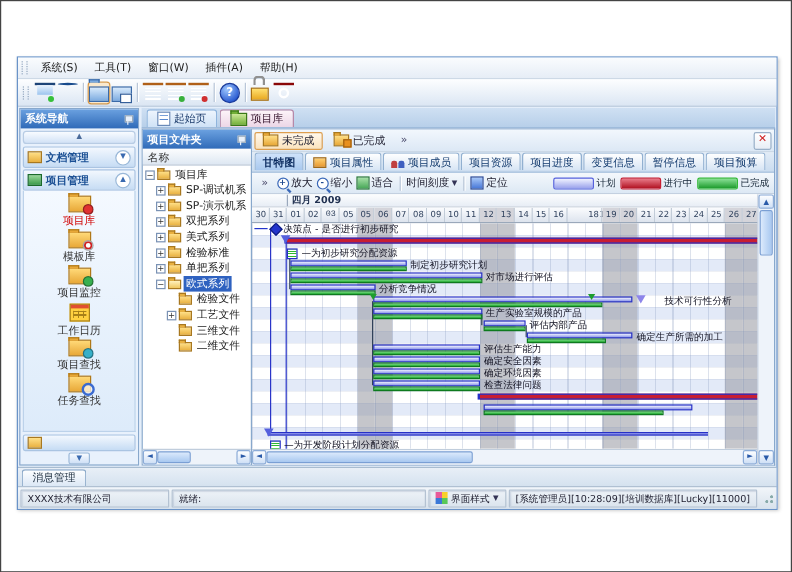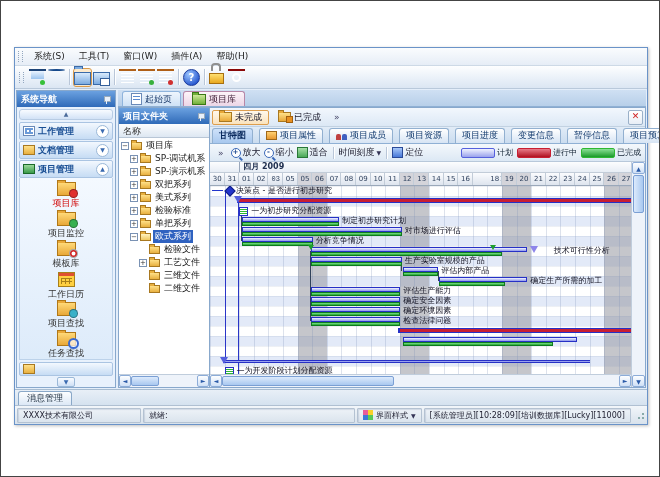--- a/index.html
+++ b/index.html
@@ -119,21 +119,21 @@
   .gantt{flex:1;display:flex;flex-direction:column;min-width:0;border:1px solid #88a8cc;border-left:none;background:#f0f5fb;box-sizing:border-box;}
   .filterrow{height:16px;flex:none;display:flex;align-items:center;gap:2px;padding:1px 2px;background:linear-gradient(#f2f7fd,#dce8f5);border-bottom:1px solid #c2d2e2;}
   .fbtn{height:13px;display:flex;align-items:center;gap:3px;padding:0 6px;font-size:9px;color:#223;border:1px solid transparent;border-radius:2px;}
   .fbtn.active{background:linear-gradient(#fff8ec,#fbe3bd);border-color:#dd9e4e;}
   .f-fold{width:11px;height:8px;position:relative;background:linear-gradient(#ffe088,#e8a838);border:1px solid #a87820;}
   .f-fold::before{content:"";position:absolute;left:-1px;top:-3px;width:4px;height:2px;background:#e8a838;border:1px solid #a87820;border-bottom:none;}
   .f-fold.lock::after{content:"";position:absolute;right:-3px;bottom:-2px;width:5px;height:5px;background:#e89020;border:1px solid #a06010;}
   .fmore{font-size:9px;color:#446;padding:0 4px;}
   .fclose{margin-left:auto;width:13px;height:13px;border:1px solid #9ab0c8;border-radius:2px;background:linear-gradient(#fff,#e8eef6);
     color:#d02020;font-size:9px;font-weight:bold;text-align:center;line-height:11px;}
-  .gtabs{height:16px;flex:none;display:flex;align-items:center;gap:6px;padding-left:2px;background:linear-gradient(#e2ecf7,#cadcef);border-bottom:1px solid #8fb0d4;}
+  .gtabs{height:16px;flex:none;display:flex;align-items:flex-start;gap:1px;padding-left:2px;background:linear-gradient(#e2ecf7,#cadcef);border-bottom:1px solid #8fb0d4;}
   .gtab{height:14px;display:flex;align-items:center;gap:3px;padding:0 6px;font-size:9px;color:#123a6e;
     border:1px solid #92b0d0;border-bottom:none;border-radius:3px 3px 0 0;background:linear-gradient(#ffffff,#d6e4f4);white-space:nowrap;}
   .gtab.active{background:linear-gradient(#cfe2fa,#a8c8ee);font-weight:bold;color:#0a2a5e;}
   .t-attr{width:9px;height:7px;background:linear-gradient(#ffd070,#e89830);border:1px solid #a06818;}
   .t-ppl{width:11px;height:9px;position:relative;}
   .t-ppl::before{content:"";position:absolute;left:0;bottom:0;width:5px;height:6px;border-radius:2px 2px 0 0;background:#c04040;}
   .t-ppl::after{content:"";position:absolute;right:0;bottom:0;width:5px;height:6px;border-radius:2px 2px 0 0;background:#4060c0;}
   .gtools{height:17px;flex:none;display:flex;align-items:center;gap:3px;padding:0 4px;background:linear-gradient(#f4f8fc,#dce8f4);border-bottom:1px solid #b8c8da;font-size:9px;color:#223;}
   .gt-sep{width:1px;height:12px;background:#b9c6d8;box-shadow:1px 0 0 #fff;margin:0 2px;}
   .tool{display:flex;align-items:center;gap:2px;white-space:nowrap;}
@@ -246,52 +246,47 @@
   <div class="main">
 
     <div class="sidebar">
       <div class="sb-header">
         <span>系统导航</span>
         <div class="pin"></div>
       </div>
       <div class="sb-collapse">▲</div>
       <div id="sb-groups" style="display: flex; flex-direction: column; flex: 1 1 0%; min-height: 0px;">
             <div class="sb-group-h">
-              <div class="gi grid"></div>
-              <span class="lbl">工作管理</span>
-              <div class="chev">▼</div>
-            </div>
-            <div class="sb-group-h">
               <div class="gi folder"></div>
               <span class="lbl">文档管理</span>
               <div class="chev">▼</div>
             </div>
             <div class="sb-group-h">
               <div class="gi book"></div>
               <span class="lbl">项目管理</span>
               <div class="chev">▲</div>
             </div>
             <div class="sb-items">
               <div class="sb-item sel">
                 <div class="sfold">
                   <div class="badge b-red"></div>
                 </div>
                 <div class="cap">项目库</div>
               </div>
               <div class="sb-item">
                 <div class="sfold">
-                  <div class="badge b-green"></div>
-                </div>
-                <div class="cap">项目监控</div>
+                  <div class="badge b-slash"></div>
+                </div>
+                <div class="cap">模板库</div>
               </div>
               <div class="sb-item">
                 <div class="sfold">
-                  <div class="badge b-slash"></div>
-                </div>
-                <div class="cap">模板库</div>
+                  <div class="badge b-green"></div>
+                </div>
+                <div class="cap">项目监控</div>
               </div>
               <div class="sb-item">
                 <div class="scal"></div>
                 <div class="cap">工作日历</div>
               </div>
               <div class="sb-item">
                 <div class="sfold">
                   <div class="badge b-cyan"></div>
                 </div>
                 <div class="cap">项目查找</div>

